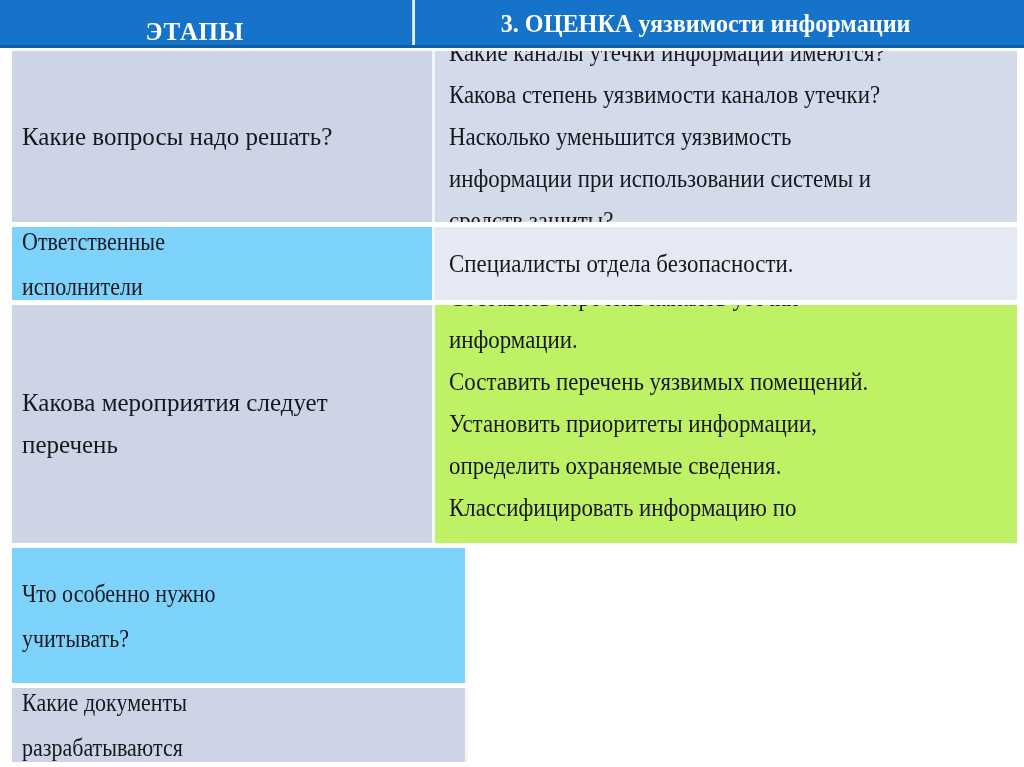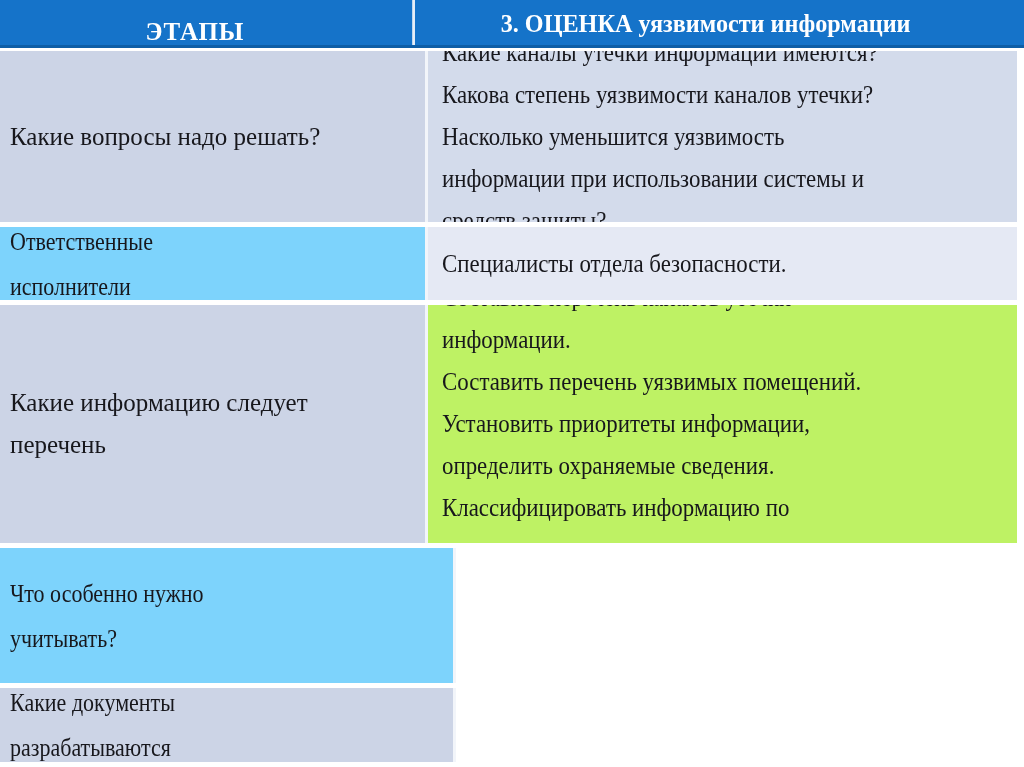--- a/index.html
+++ b/index.html
@@ -90,20 +90,21 @@
     box-sizing: border-box;
     display: flex;
     flex-direction: column;
     justify-content: center;
     overflow: hidden;
   }
   .cell-stage {
     width: 456px;
     padding: 2px 8px 2px 10px;
     border-right: 3px solid #f2f5fa;
+    margin-left: 12px;
   }
   .cell-detail {
     width: 627px;
     padding: 2px 10px 2px 14px;
   }
 
   
   .row-dark .cell-stage  { background: #ccd4e6; }
   .row-dark .cell-detail { background: #bef264; }
   .row-light .cell-stage  { background: #7dd3fc; }
@@ -187,21 +188,21 @@
       <div class="cell cell-detail">
         <div class="txt serif-narrow">
           <span class="txt-line">Специалисты отдела безопасности.</span>
         </div>
       </div>
     </div>
 
     <div class="row row-3 row-dark">
       <div class="cell cell-stage">
         <div class="txt serif-wide">
-          <span class="txt-line">Какие информацию следует</span>
+          <span class="txt-line">Какова мероприятия следует</span>
           <span class="txt-line">перечень</span>
         </div>
       </div>
       <div class="cell cell-detail">
         <div class="txt serif-narrow">
           <span class="txt-line">Составить перечень каналов утечки</span>
           <span class="txt-line">информации.</span>
           <span class="txt-line">Составить перечень уязвимых помещений.</span>
           <span class="txt-line">Установить приоритеты информации,</span>
           <span class="txt-line">определить охраняемые сведения.</span>

